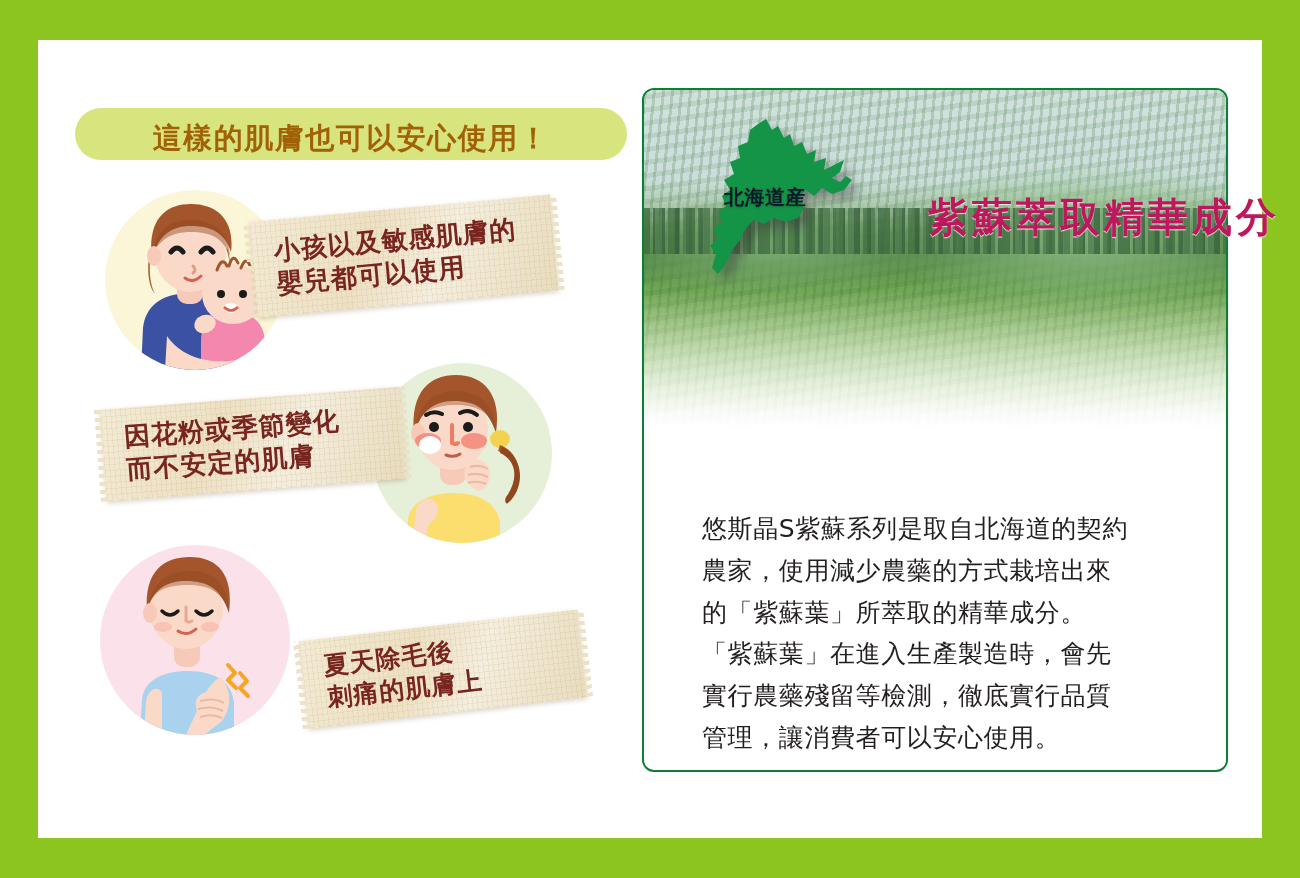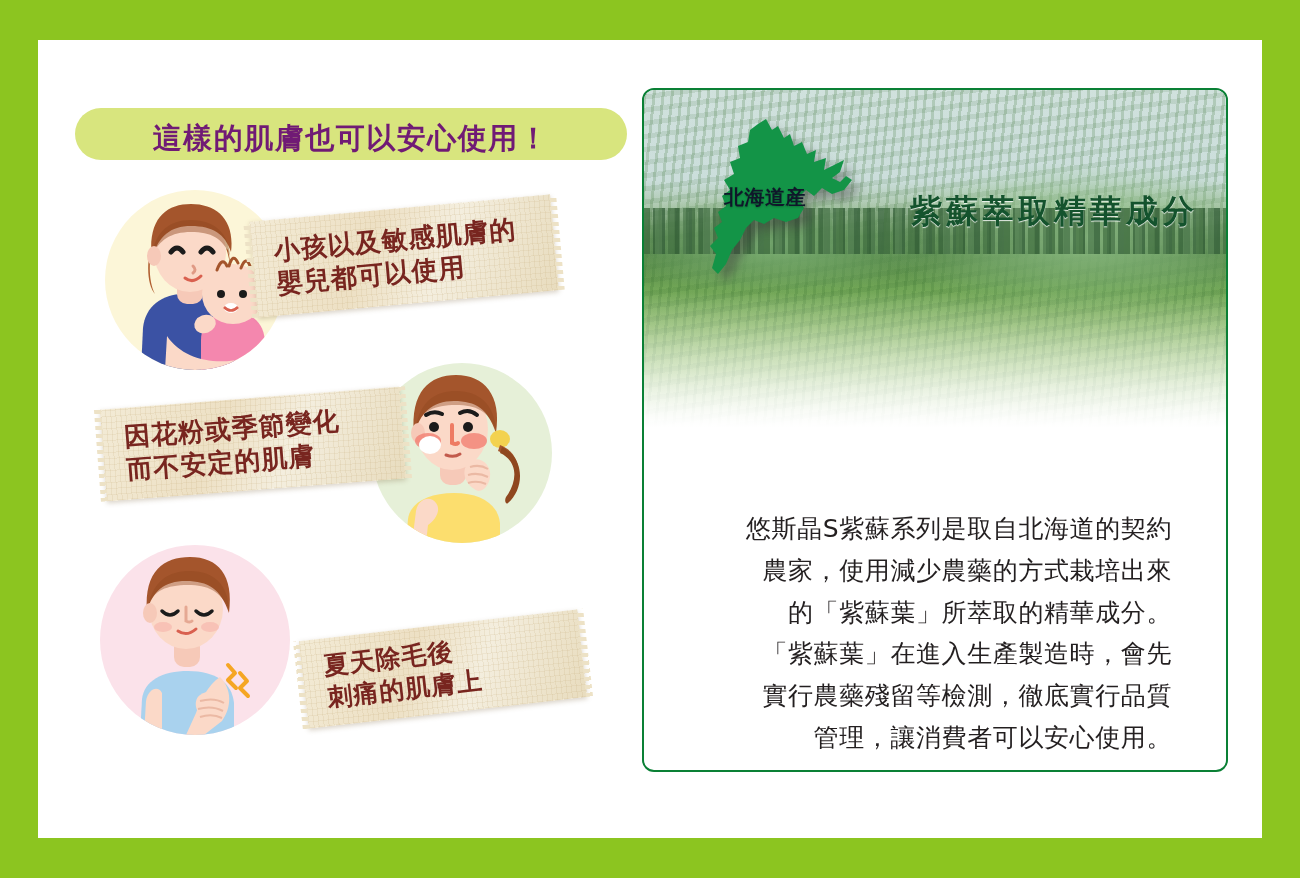--- a/index.html
+++ b/index.html
@@ -26,21 +26,21 @@
   }
 
   .pill{
     position:absolute;left:0;top:3px;
     width:552px;height:52px;
     background:#D8E57E;
     border-radius:26px;
     display:flex;align-items:center;justify-content:center;
   }
   .pill-label{
-    color:#701a75;
+    color:#a16207;
     font-size:29px;
     font-weight:bold;
     letter-spacing:1.5px;
     line-height:1;
     white-space:nowrap;
     margin-top:8px;
   }
 
   
   .ill{
@@ -136,40 +136,40 @@
     color:#0f172a;
     font-size:20px;
     font-weight:bold;
     letter-spacing:.5px;
     white-space:nowrap;
     text-shadow:0 1px 2px rgba(0,60,20,.35);
   }
 
   .panel-heading{
     position:absolute;
-    left:872px;top:150px;
-    color:#14532d;
-    font-size:32px;
+    left:890px;top:150px;
+    color:#be185d;
+    font-size:40px;
     font-weight:bold;
     letter-spacing:4px;
     white-space:nowrap;
     z-index:6;
     text-shadow:0 1px 1px rgba(255,255,255,.85);
   }
 
   .panel-body{
     position:absolute;
     left:58px;top:418px;
     width:470px;
     color:#231F20;
     font-size:25px;
     line-height:1.67;
     letter-spacing:.6px;
   }
-  .panel-body p{margin:0;white-space:pre-line;text-align:right;}
+  .panel-body p{margin:0;white-space:pre-line;}
 </style>
 </head>
 <body>
 
 <div class="page">
 
   <div class="left-col">
 
     <div class="pill">
       <span class="pill-label">這樣的肌膚也可以安心使用！</span>

